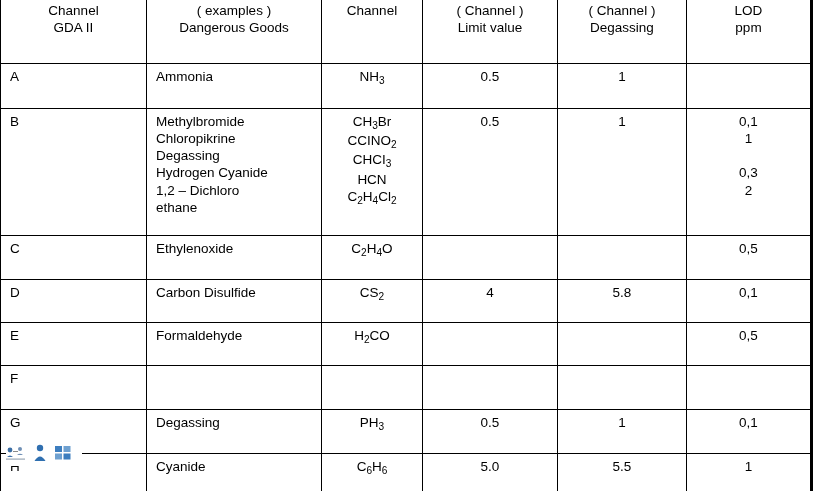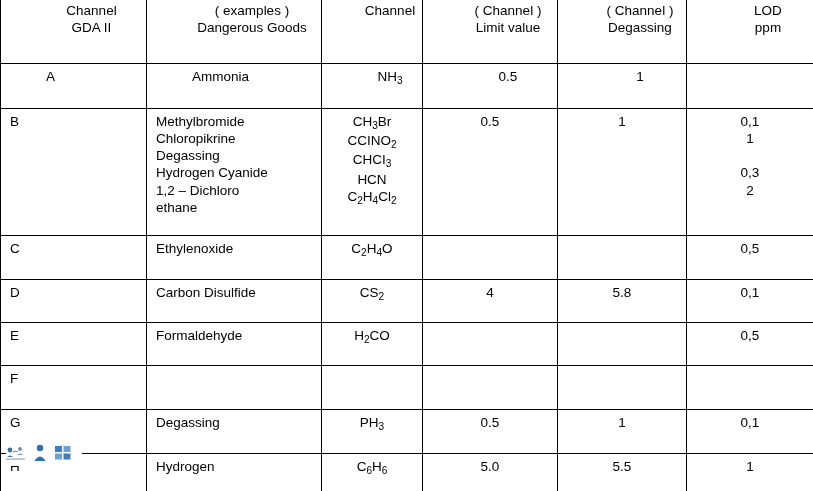--- a/index.html
+++ b/index.html
@@ -42,25 +42,24 @@
     padding: 0;
     vertical-align: top;
     font-weight: normal;
   }
   table.gda tr.head th {
     border-top: none;
   }
   table.gda tr:first-child th,
   table.gda tr:first-child td {
     border-top: none;
-    padding-left: 36px;
   }
   
   table.gda td:first-child, table.gda th:first-child { border-left: 1px solid #000; }
-  table.gda td:last-child, table.gda th:last-child { border-right: 1px solid #000000; }
+  table.gda td:last-child, table.gda th:last-child { border-right: 7px solid #000000; }
 
   .cell {
     padding: 4px 0 4px 0;
     min-height: 18px;
     box-sizing: border-box;
   }
   .left .cell { padding-left: 9px; text-align: left; }
   .center .cell { text-align: center; }
 
   .lines span { display: block; white-space: pre; }
@@ -392,21 +391,21 @@
           </td>
         </tr>
         <tr class="r-h">
           <td class="left">
             <div class="cell lines">
               <span>H</span>
             </div>
           </td>
           <td class="left">
             <div class="cell lines">
-              <span>Hydrogen</span>
+              <span>Cyanide</span>
             </div>
           </td>
           <td class="center">
             <div class="cell lines">
               <span>C<sub>6</sub>H<sub>6</sub></span>
             </div>
           </td>
           <td class="center">
             <div class="cell lines">
               <span>5.0</span>

